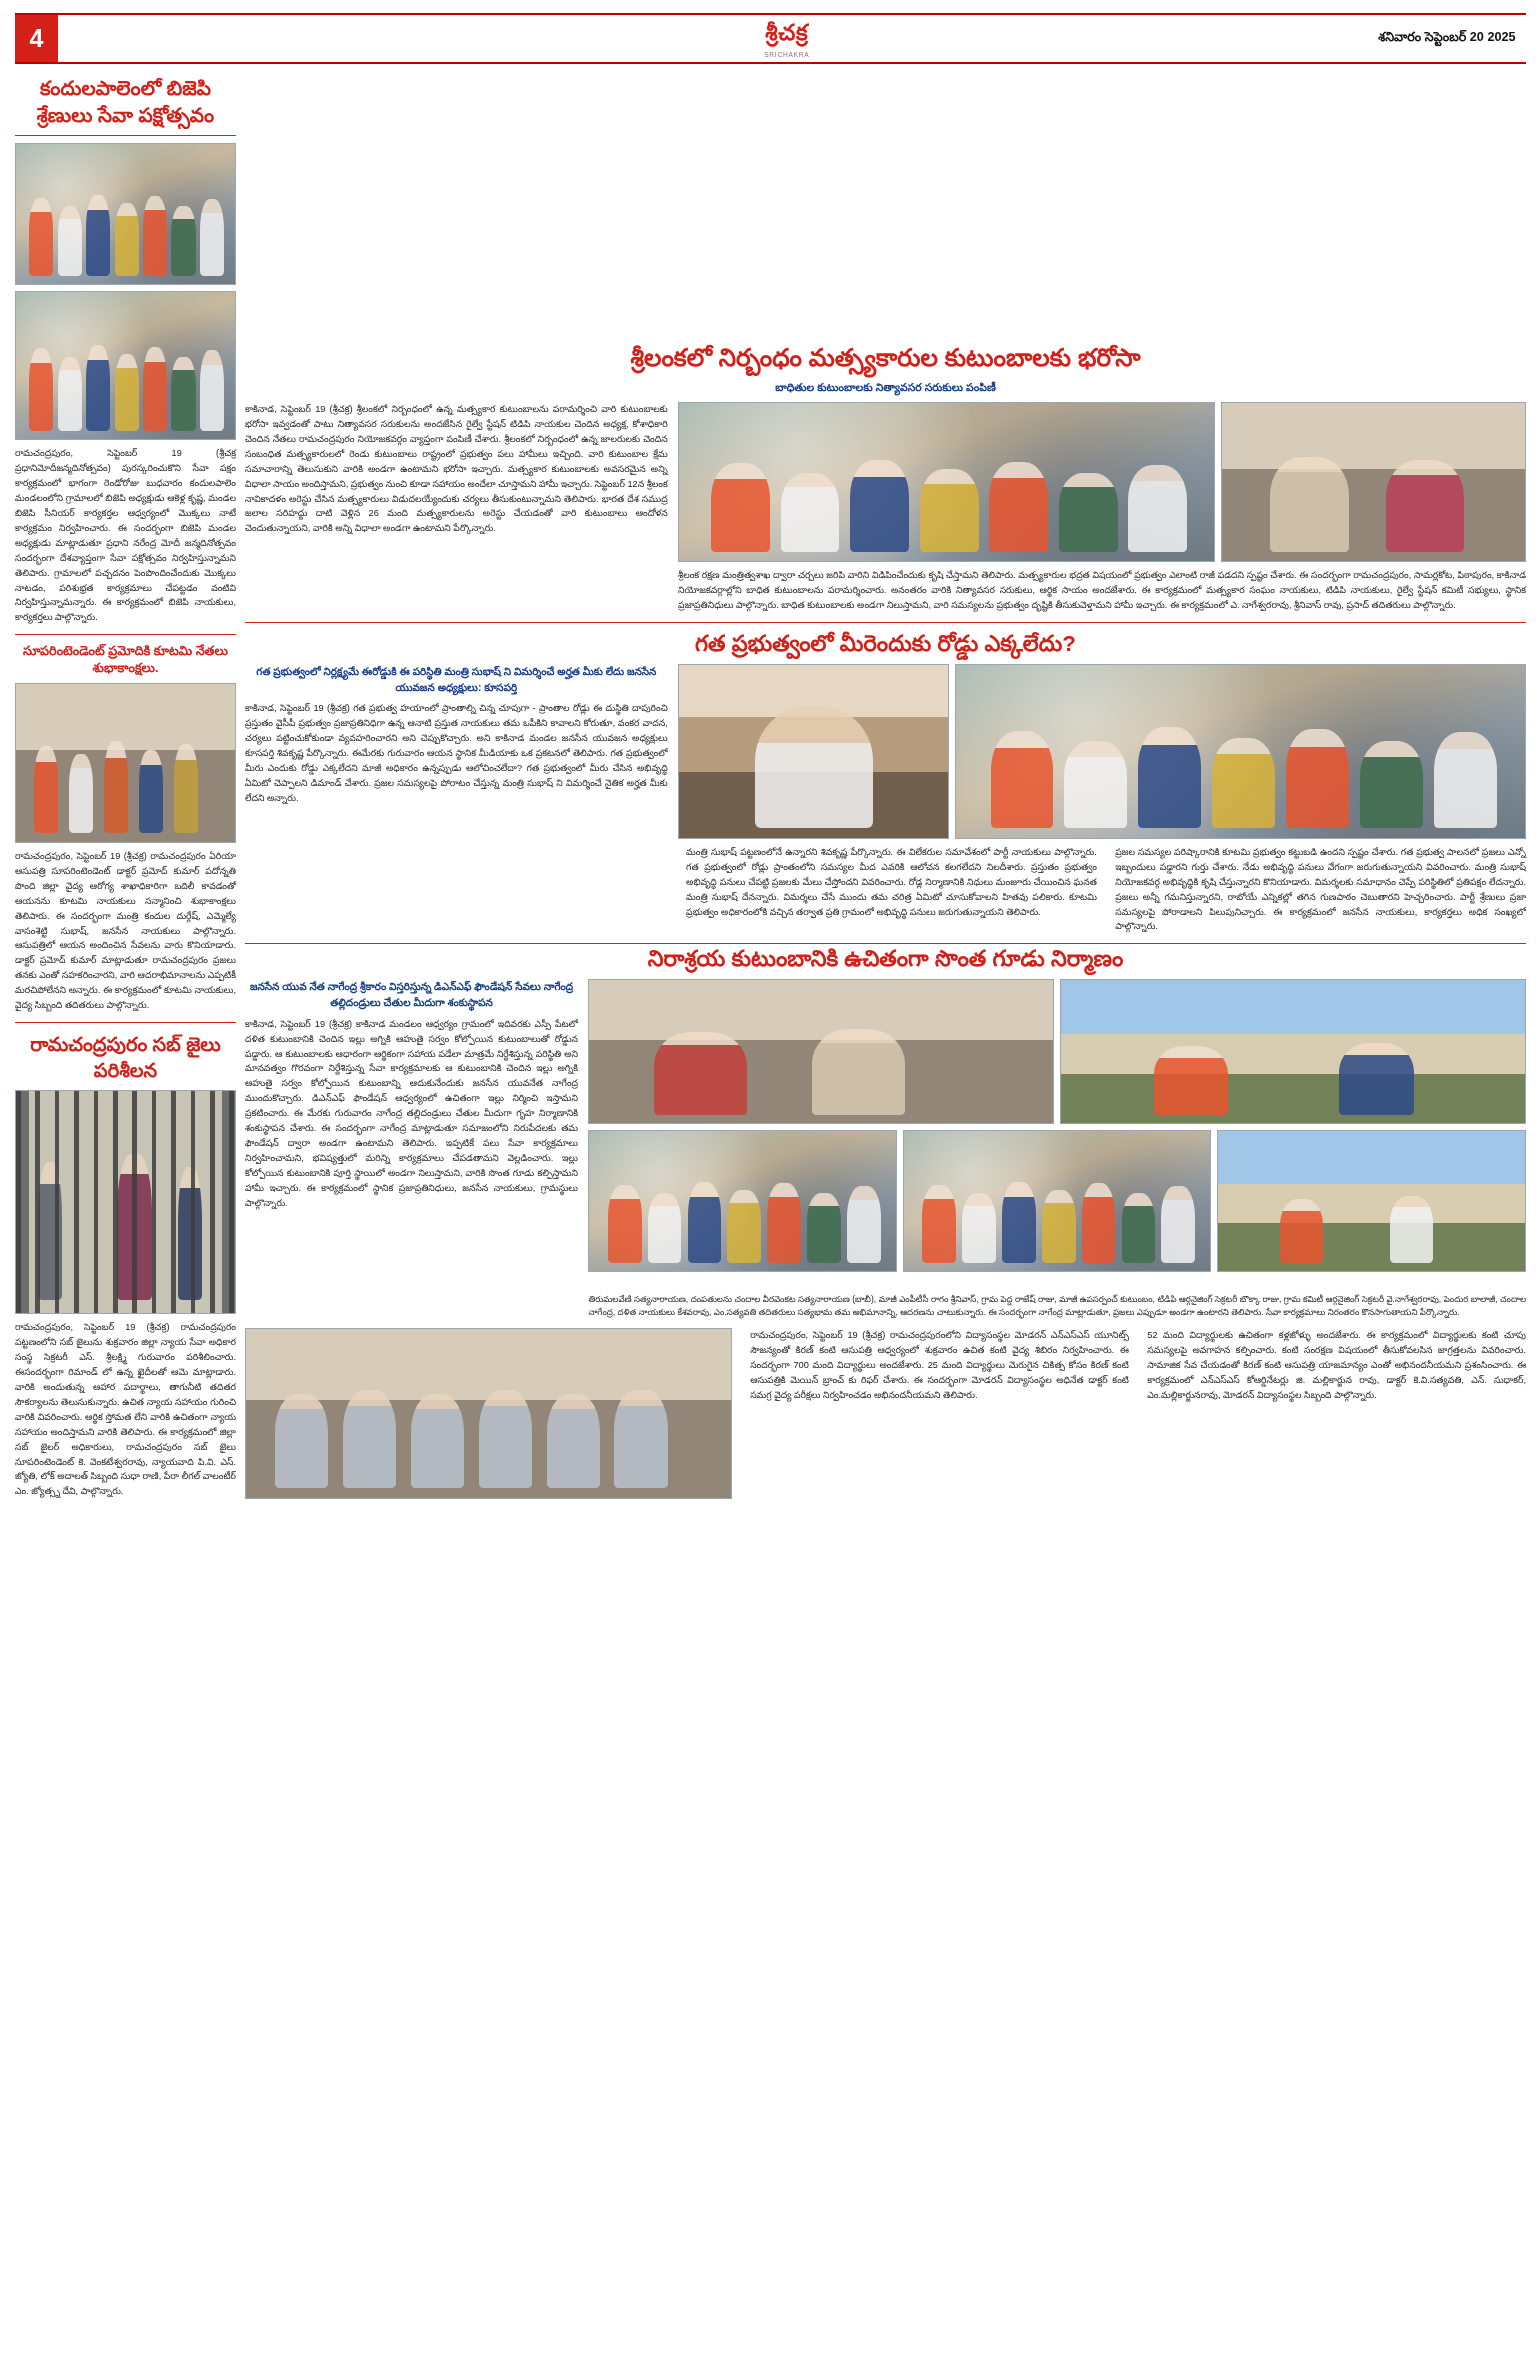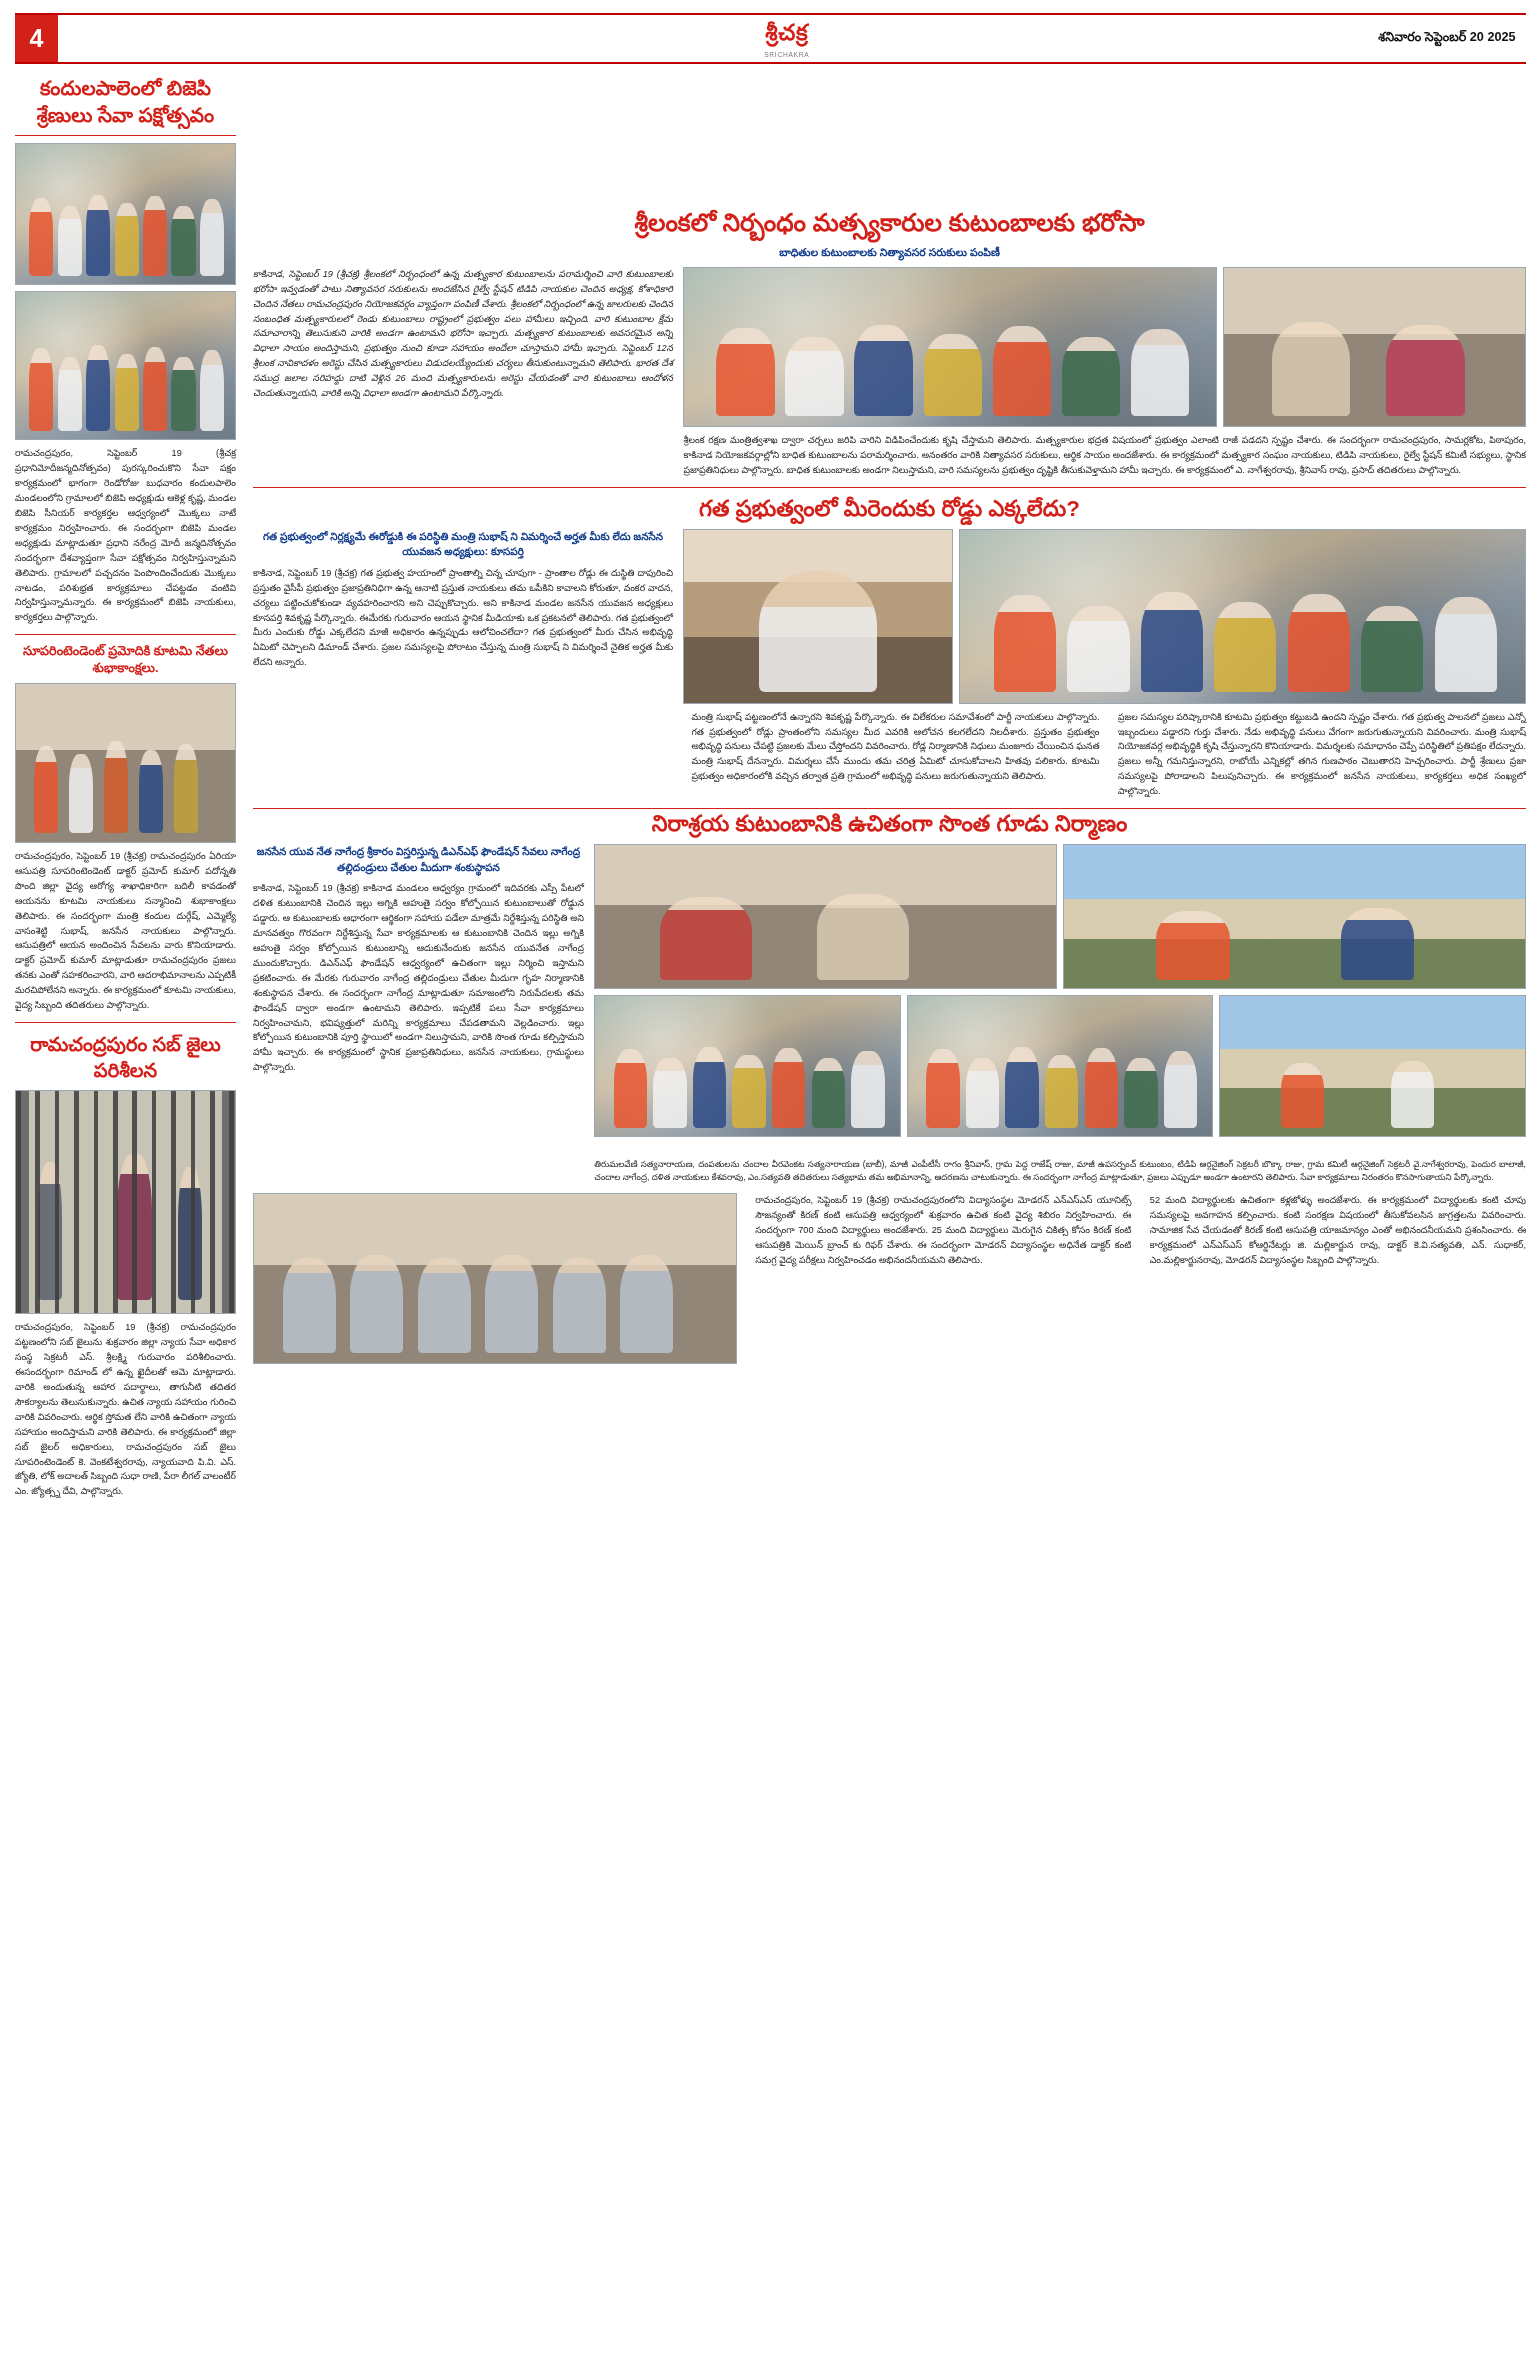--- a/index.html
+++ b/index.html
@@ -64,22 +64,22 @@
     justify-content:flex-end;
     padding-right:10.4px;
     font-size:12.7px;
     font-weight:bold;
     color:#111;
   }
 
   
   .columns {
     display:flex;
-    gap:17px;
-    align-items:center;
+    gap:9px;
+    align-items:flex-end;
   }
   .col-left { width:221px; flex:0 0 221px; }
   .col-right { flex:1; }
 
   
   .hl-red {
     color:#d32018;
     font-weight:bold;
     text-align:center;
     line-height:1.35;
@@ -283,21 +283,21 @@
 
     </div>
 
     <div class="col-right">
 
       <div class="section">
         <div class="hl-banner">శ్రీలంకలో నిర్బంధం మత్స్యకారుల కుటుంబాలకు భరోసా</div>
         <div class="subhead-blue">బాధితుల కుటుంబాలకు నిత్యావసర సరుకులు పంపిణీ</div>
 
         <div class="flex-row">
-          <div style="flex:0 0 33%;font-style:italic;">
+          <div style="flex:0 0 33%;">
             <div class="body-text">కాకినాడ, సెప్టెంబర్ 19 (శ్రీచక్ర) శ్రీలంకలో నిర్బంధంలో ఉన్న మత్స్యకార కుటుంబాలను పరామర్శించి వారి కుటుంబాలకు భరోసా ఇవ్వడంతో పాటు నిత్యావసర సరుకులను అందజేసిన రైల్వే స్టేషన్ టిడిపి నాయకుల చెందిన అధ్యక్ష, కోశాధికారి చెందిన నేతలు రామచంద్రపురం నియోజకవర్గం వ్యాప్తంగా పంపిణీ చేశారు. శ్రీలంకలో నిర్బంధంలో ఉన్న జాలరులకు చెందిన సంబంధిత మత్స్యకారులలో రెండు కుటుంబాలు రాష్ట్రంలో ప్రభుత్వం పలు హామీలు ఇచ్చింది. వారి కుటుంబాల క్షేమ సమాచారాన్ని తెలుసుకుని వారికి అండగా ఉంటామని భరోసా ఇచ్చారు. మత్స్యకార కుటుంబాలకు అవసరమైన అన్ని విధాలా సాయం అందిస్తామని, ప్రభుత్వం నుంచి కూడా సహాయం అందేలా చూస్తామని హామీ ఇచ్చారు. సెప్టెంబర్ 12న శ్రీలంక నావికాదళం అరెస్టు చేసిన మత్స్యకారులు విడుదలయ్యేందుకు చర్యలు తీసుకుంటున్నామని తెలిపారు. భారత దేశ సముద్ర జలాల సరిహద్దు దాటి వెళ్లిన 26 మంది మత్స్యకారులను అరెస్టు చేయడంతో వారి కుటుంబాలు ఆందోళన చెందుతున్నాయని, వారికి అన్ని విధాలా అండగా ఉంటామని పేర్కొన్నారు.</div>
           </div>
           <div style="flex:1;">
             <div class="photo-grid-2">
               <div class="photo crowd" style="height:160px;">
                 <div class="figs">
                     <span class="fig"></span>
                     <span class="fig"></span>
                     <span class="fig"></span>
                     <span class="fig"></span>

